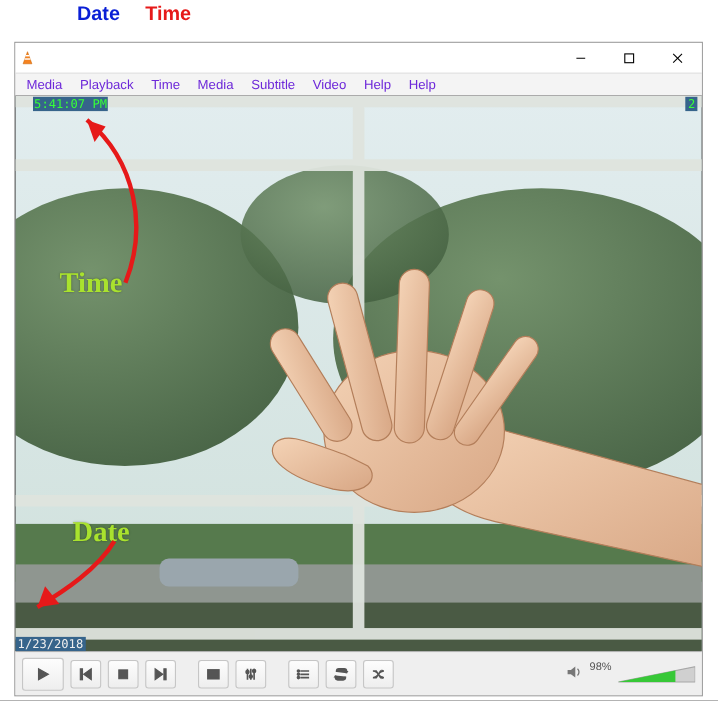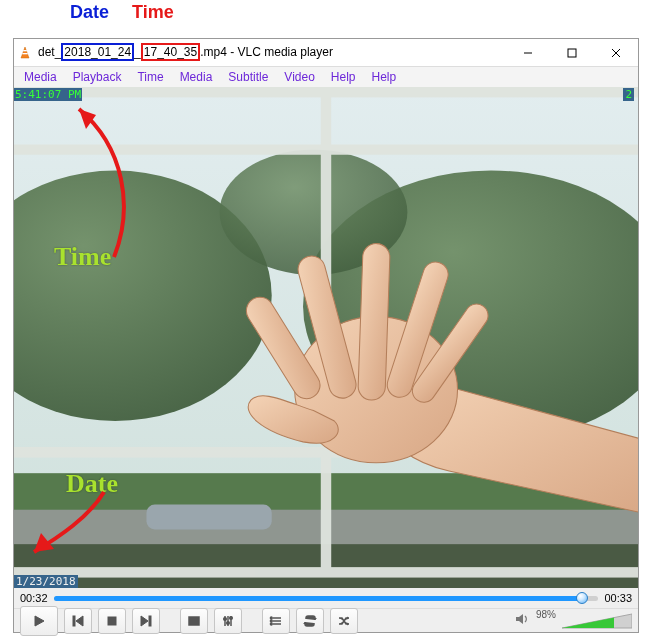--- a/index.html
+++ b/index.html
@@ -106,21 +106,21 @@
     background: #000;
     overflow: hidden;
   }
   #scene {
     width: 100%;
     height: 100%;
     display: block;
   }
   .overlay-time {
     position: absolute;
-    top: 1px; left: 0;
+    top: 1px; left: 16px;
     font-family: monospace;
     font-size: 11px;
     color: #37ff37;
     background: #36648b;
     padding: 0 1px;
   }
   .overlay-count {
     position: absolute;
     top: 1px; right: 4px;
     font-family: monospace;
@@ -181,21 +181,21 @@
     top: 50%; left: 97%;
     transform: translate(-50%,-50%);
     width: 12px; height: 12px;
     border-radius: 50%;
     background: radial-gradient(circle at 35% 30%, #fff, #cfe9ff 40%, #5ab0f7 100%);
     border: 1px solid #2a80c8;
   }
 
   
   .controls-row {
-    height: 24px;
+    height: 40px;
     background: #efefef;
     display: flex;
     align-items: center;
     padding: 0 6px;
     gap: 6px;
     border-top: 1px solid #ddd;
   }
   .ctrl-btn {
     height: 26px;
     min-width: 28px;
@@ -229,23 +229,20 @@
 
 <div class="window">
 
   <div class="titlebar">
     <span class="vlc-icon">
       <svg viewBox="0 0 14 14">
           <polygon points="7,1 11,12 3,12" fill="#f58220" stroke="#c96400" stroke-width="0.5"></polygon>
           <rect x="5.2" y="4" width="3.6" height="1.3" fill="#fff"></rect>
           <rect x="4.3" y="7" width="5.4" height="1.3" fill="#fff"></rect>
         </svg>
-    </span>
-    <span class="title-text">
-      <span>det_</span><span class="box-blue">2018_01_24</span><span>_</span><span class="box-red">17_40_35</span><span>.mp4 - VLC media player</span>
     </span>
     <div class="win-controls">
       <div class="win-btn">
         <svg viewBox="0 0 12 12">
             <line x1="2" y1="6" x2="10" y2="6"></line>
           </svg>
       </div>
       <div class="win-btn">
         <svg viewBox="0 0 12 12">
             <rect x="2" y="2" width="8" height="8"></rect>
@@ -334,28 +331,20 @@
     <svg class="arrow" style="top:10px;left:40px;width:90px;height:170px" viewBox="0 0 90 170">
       <path d="M60,160 C80,110 70,50 25,12" fill="none" stroke="#e61919" stroke-width="4"></path>
       <polygon points="25,12 42,18 32,32" fill="#e61919"></polygon>
     </svg>
     <svg class="arrow" style="top:400px;left:5px;width:100px;height:80px" viewBox="0 0 100 80">
       <path d="M85,5 C70,30 40,50 15,65" fill="none" stroke="#e61919" stroke-width="4"></path>
       <polygon points="15,65 35,62 22,46" fill="#e61919"></polygon>
     </svg>
   </div>
 
-  <div class="seek-row">
-    <span>00:32</span>
-    <div class="seek-track">
-      <div class="seek-fill"></div>
-      <div class="seek-thumb"></div>
-    </div>
-    <span>00:33</span>
-  </div>
 
   <div class="controls-row">
     <div class="ctrl-btn play">
       <svg viewBox="0 0 14 14">
           <polygon points="3,2 12,7 3,12"></polygon>
         </svg>
     </div>
     <div class="ctrl-btn">
       <svg viewBox="0 0 14 14">
           <rect x="2" y="2" width="2" height="10"></rect>

